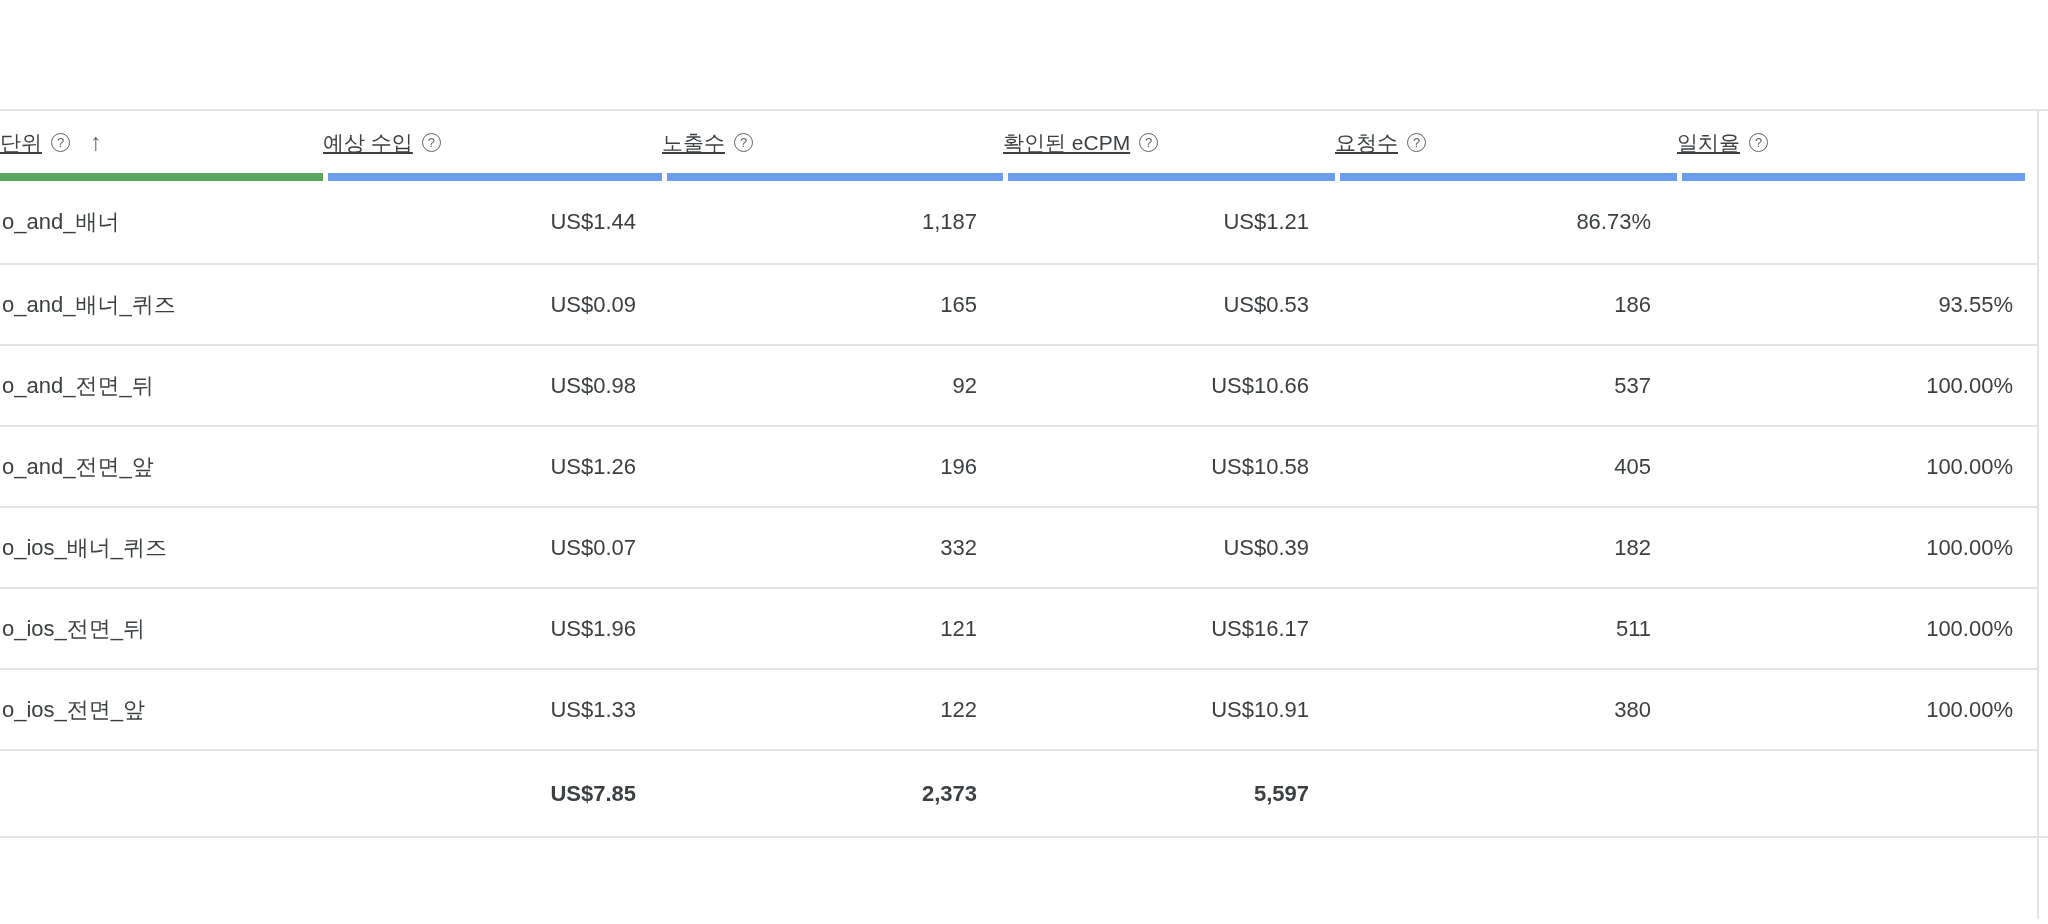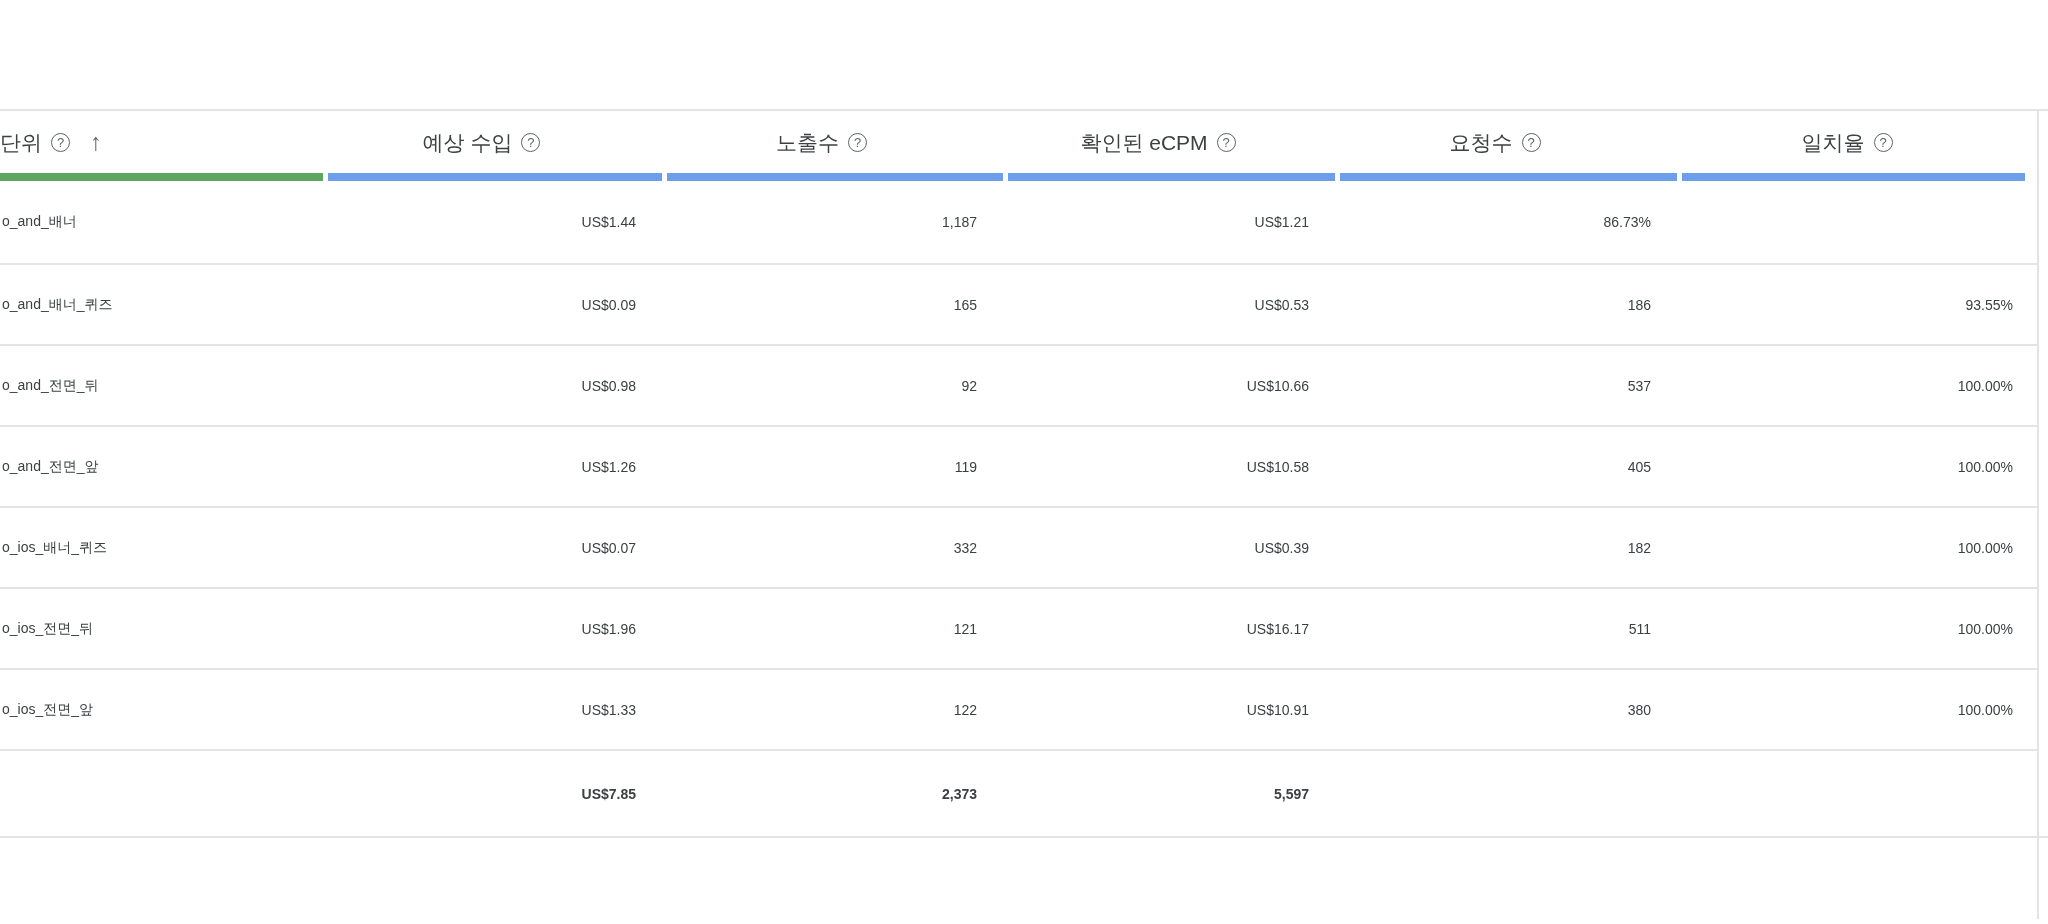--- a/index.html
+++ b/index.html
@@ -21,29 +21,29 @@
   .grid {
     display: grid;
     grid-template-columns: 323px 339px 341px 332px 342px 362px;
     width: 2039px;
   }
   
   .header-row { height: 62px; }
   .hcell {
     display: flex;
     align-items: center;
-    justify-content: center;
+    justify-content: flex-start;
     padding-right: 22px;
     font-size: 21px;
     color: #3c4043;
     cursor: pointer;
     white-space: nowrap;
   }
   .hcell.left { justify-content: flex-start; padding-right: 0; }
-  .hlabel { line-height: 1; }
+  .hlabel { line-height: 1; text-decoration: underline; }
   .help {
     width: 19px; height: 19px;
     border: 1.5px solid #5f6368;
     border-radius: 50%;
     display: inline-flex;
     align-items: center;
     justify-content: center;
     font-size: 13px;
     color: #5f6368;
     margin-left: 9px;
@@ -62,21 +62,21 @@
   .bar-row .bar-seg:last-child { margin-right: 14px; }
   
   .row { height: 81px; border-bottom: 2px solid #e4e4e4; }
   .row.first { height: 84px; }
   .row.totals { height: 85px; border-bottom: none; font-weight: bold; }
   .cell {
     display: flex;
     align-items: center;
     justify-content: flex-end;
     padding-right: 26px;
-    font-size: 14px;
+    font-size: 22px;
     white-space: nowrap;
     overflow: hidden;
   }
   .cell.left { justify-content: flex-start; padding-right: 0; padding-left: 2px; }
 </style>
 </head>
 <body>
 
 <div class="top-spacer"></div>
 <div class="hr"></div>
@@ -141,21 +141,21 @@
         <div class="cell left">o_and_전면_뒤</div>
         <div class="cell">US$0.98</div>
         <div class="cell">92</div>
         <div class="cell">US$10.66</div>
         <div class="cell">537</div>
         <div class="cell">100.00%</div>
       </div>
       <div class="grid row">
         <div class="cell left">o_and_전면_앞</div>
         <div class="cell">US$1.26</div>
-        <div class="cell">119</div>
+        <div class="cell">196</div>
         <div class="cell">US$10.58</div>
         <div class="cell">405</div>
         <div class="cell">100.00%</div>
       </div>
       <div class="grid row">
         <div class="cell left">o_ios_배너_퀴즈</div>
         <div class="cell">US$0.07</div>
         <div class="cell">332</div>
         <div class="cell">US$0.39</div>
         <div class="cell">182</div>

